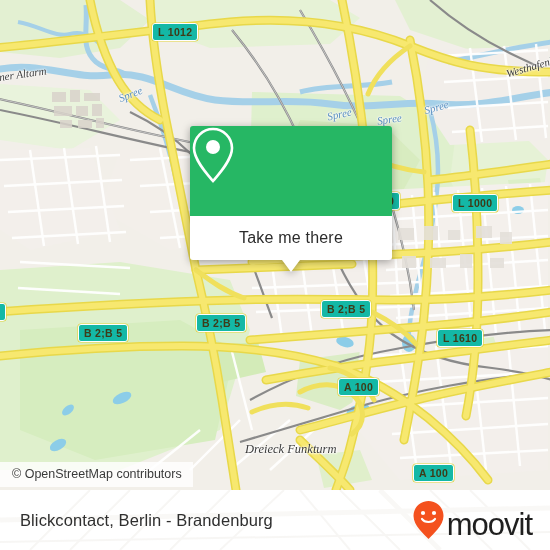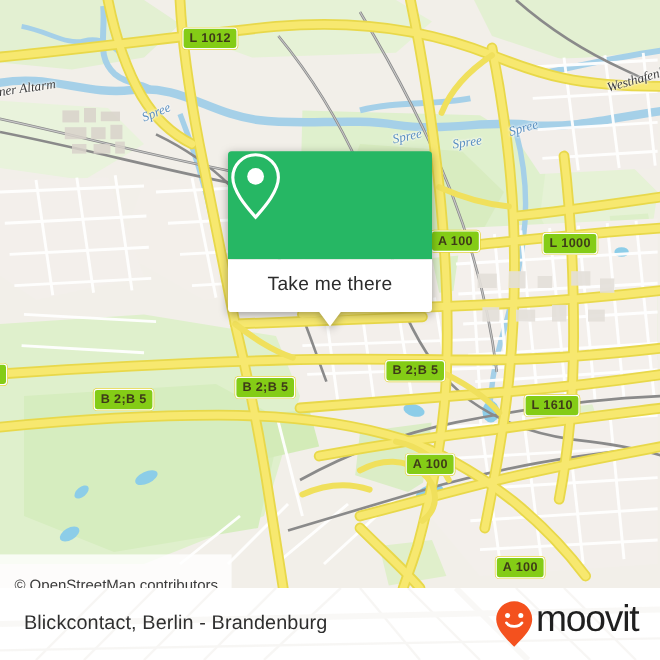--- a/index.html
+++ b/index.html
@@ -18,36 +18,36 @@
   #map svg{position:absolute;left:0;top:0;}
 
   
   .maplabel{position:absolute;white-space:nowrap;pointer-events:none;}
   .water-label{color:#5a8fc0;font-style:italic;font-size:11px;font-family:"Liberation Serif",serif;text-shadow:0 0 2px #fff,0 0 2px #fff,0 0 3px #fff;}
   .place-label{color:#3b3b3b;font-style:italic;font-size:12.5px;font-family:"Liberation Serif",serif;text-shadow:0 0 2px #fff,0 0 3px #fff,1px 1px 2px #fff;}
 
   
   .shield{
     position:absolute;
-    background:#84cc16;
+    background:#14b8a6;
     border:1.6px solid #ffffff;
     border-radius:3px;
     color:#3e3b18;
     font-size:10.5px;
     font-weight:bold;
     letter-spacing:.3px;
     padding:3px 5px 2px 5px;
     line-height:11px;
     white-space:nowrap;
     box-shadow:0 0 0 .6px #e3d33b;
   }
 
   
   #popup{
-    position:absolute;left:190px;top:126px;width:170px;
+    position:absolute;left:190px;top:126px;width:202px;
     filter:drop-shadow(0 2px 4px rgba(0,0,0,.35));
   }
   #popup .phead{
     background:#26b764;height:90px;border-radius:3px 3px 0 0;
     display:flex;align-items:center;justify-content:center;
   }
   #popup .pbody{
     background:#fff;height:44px;border-radius:0 0 3px 3px;
     display:flex;align-items:center;justify-content:center;
   }
@@ -56,34 +56,34 @@
     position:absolute;left:50%;margin-left:-9px;top:134px;
     width:0;height:0;border-left:9px solid transparent;border-right:9px solid transparent;
     border-top:12px solid #ffffff;
   }
 
   
   #attrib{
     position:absolute;left:0;top:462px;
     background:rgba(255,255,255,.80);
     color:#3a3a3a;font-size:12.5px;
-    padding:19px 11px 6px 12px;
+    padding:5px 11px 6px 12px;
     white-space:nowrap;
   }
 
   
   #footer{
     position:absolute;left:0;top:490px;width:550px;height:60px;
     background:#ffffff;overflow:hidden;
   }
   #footer .ftitle{
     position:absolute;left:20px;top:50%;transform:translateY(-50%);
     font-size:16.5px;color:#2f2f2f;white-space:nowrap;letter-spacing:.1px;
   }
-  #brand{position:absolute;right:18px;top:50%;transform:translateY(-50%);display:flex;align-items:flex-start;gap:2px;}
+  #brand{position:absolute;right:18px;top:50%;transform:translateY(-50%);display:flex;align-items:flex-end;gap:2px;}
   #brand .bname{font-size:31px;color:#1f1f1f;letter-spacing:-1px;font-weight:400;line-height:31px;}
   .footer-ghost{position:absolute;left:0;top:0;width:550px;height:60px;opacity:.30;}
 </style>
 </head>
 <body>
 
 <div id="app">
 
   <div id="map">
     <svg width="550" height="490" viewBox="0 0 550 490">
@@ -291,20 +291,21 @@
       </g>
     </svg>
 
     <span class="maplabel water-label" style="left:118px;top:88px;transform:rotate(-22deg);">Spree</span>
     <span class="maplabel water-label" style="left:327px;top:108px;transform:rotate(-12deg);">Spree</span>
     <span class="maplabel water-label" style="left:377px;top:113px;transform:rotate(-8deg);">Spree</span>
     <span class="maplabel water-label" style="left:424px;top:101px;transform:rotate(-16deg);">Spree</span>
     <span class="maplabel water-label" style="left:-6px;top:68px;transform:rotate(-8deg);color:#3b3b3b;">ener Altarm</span>
     <span class="maplabel water-label" style="left:505px;top:58px;transform:rotate(-16deg);color:#3b3b3b;">Westhafenkanal</span>
 
+    <span class="maplabel place-label" style="left:245px;top:442px;">Dreieck Funkturm</span>
 
     <span class="shield" style="left:152px;top:23px;">L 1012</span>
     <span class="shield" style="left:452px;top:194px;">L 1000</span>
     <span class="shield" style="left:359px;top:192px;">A 100</span>
     <span class="shield" style="left:321px;top:300px;">B 2;B 5</span>
     <span class="shield" style="left:196px;top:314px;">B 2;B 5</span>
     <span class="shield" style="left:78px;top:324px;">B 2;B 5</span>
     <span class="shield" style="left:-12px;top:303px;">5</span>
     <span class="shield" style="left:437px;top:329px;">L 1610</span>
     <span class="shield" style="left:338px;top:378px;">A 100</span>

